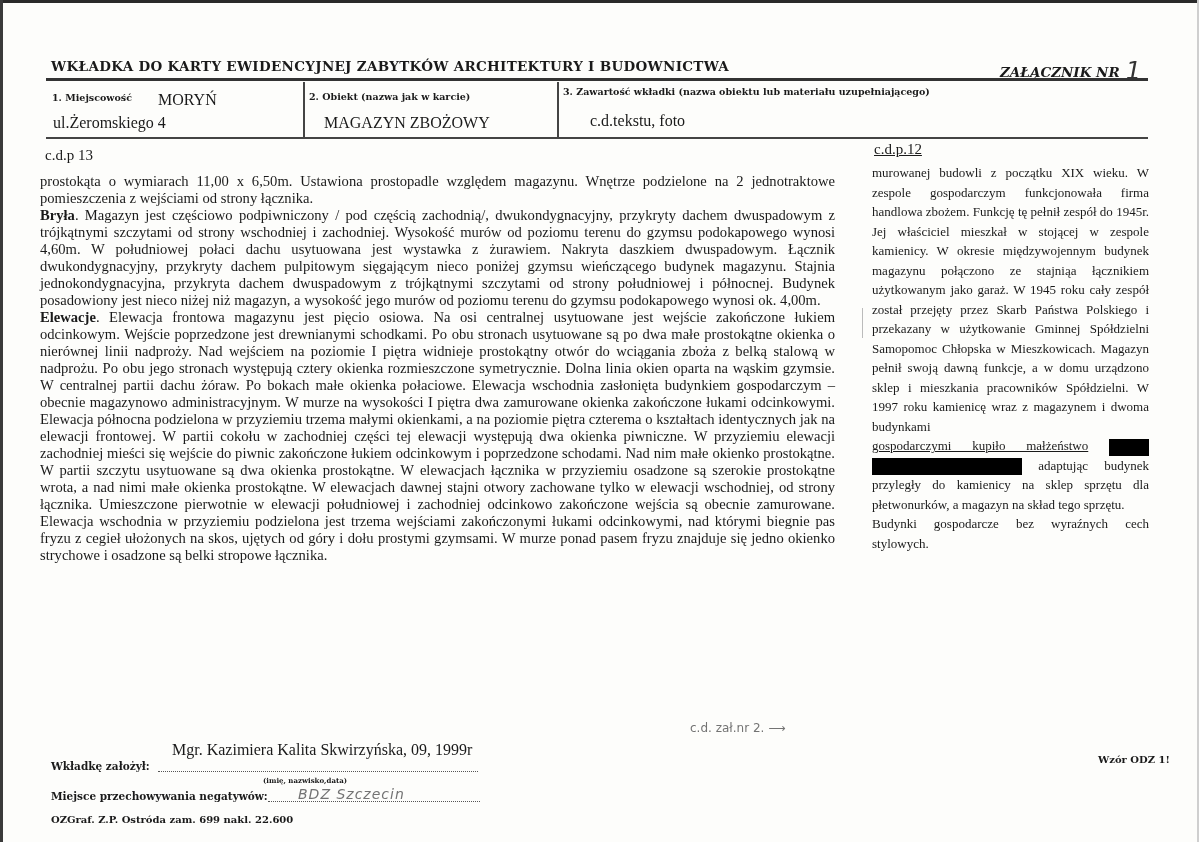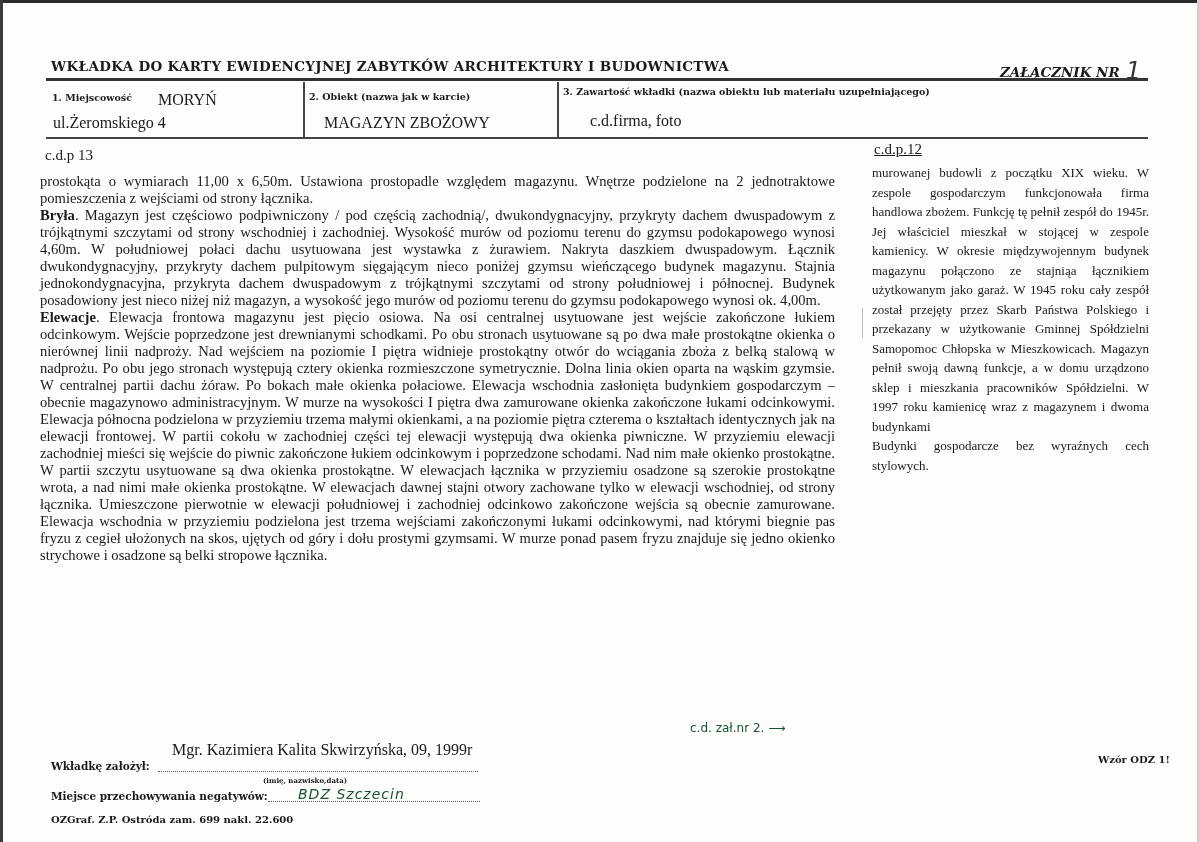--- a/index.html
+++ b/index.html
@@ -43,21 +43,21 @@
 
   .side-text {
     position: absolute; left: 872px; top: 163px; width: 277px;
     font-size: 13px; line-height: 19.5px; text-align: justify;
   }
   .side-text p { margin: 0; }
   .redact { display: inline-block; background: #000; height: 17px; vertical-align: middle; }
   .underline { text-decoration: underline; }
   .side-mark { position: absolute; left: 862px; top: 308px; width: 1px; height: 30px; background: #bbb; }
 
-  .handwritten { position: absolute; font-family: "DejaVu Sans", sans-serif; font-size: 12px; color: #14532d; }
+  .handwritten { position: absolute; font-family: "DejaVu Sans", sans-serif; font-size: 12px; color: #737373; }
 
   .footer-label { position: absolute; font-family: "DejaVu Serif", serif; font-weight: bold; font-size: 10.5px; }
   .dotline { position: absolute; border-bottom: 1px dotted #555; height: 0; }
   .footer-sub { position: absolute; font-family: "DejaVu Serif", serif; font-weight: bold; font-size: 7px; }
 </style>
 </head>
 <body>
 
 <div class="scan-top"></div>
 <div class="scan-left"></div>
@@ -73,41 +73,42 @@
 <div class="vline" style="left:557px; top:82px; height:56px;"></div>
 
 <div class="label-small" style="left:52px; top:92px;">1. Miejscowość</div>
 <div class="field-val" style="left:158px; top:91px;">MORYŃ</div>
 <div class="field-val" style="left:53px; top:114px;">ul.Żeromskiego   4</div>
 
 <div class="label-small" style="left:309px; top:91px;">2. Obiekt (nazwa jak w karcie)</div>
 <div class="field-val" style="left:324px; top:114px;">MAGAZYN ZBOŻOWY</div>
 
 <div class="label-small" style="left:563px; top:86px;">3. Zawartość wkładki (nazwa obiektu lub materiału uzupełniającego)</div>
-<div class="field-val" style="left:590px; top:112px;">c.d.firma, foto</div>
+<div class="field-val" style="left:590px; top:112px;">c.d.tekstu, foto</div>
 
 <div class="rule-thin" style="left:46px; top:137px; width:1102px;"></div>
 
 <div class="cont" style="left:45px; top:147px;">c.d.p 13</div>
 <div class="cont" style="left:874px; top:141px;text-decoration:underline;">c.d.p.12</div>
 
 <div class="main-text">
   <p>prostokąta o wymiarach  11,00 x 6,50m. Ustawiona prostopadle względem magazynu. Wnętrze podzielone na 2 jednotraktowe pomieszczenia z wejściami od strony łącznika.</p>
   <p><b>Bryła</b><span>. Magazyn jest częściowo podpiwniczony / pod częścią zachodnią/, dwukondygnacyjny, przykryty dachem dwuspadowym z trójkątnymi szczytami od strony wschodniej i zachodniej. Wysokość murów od poziomu terenu do gzymsu podokapowego wynosi 4,60m. W południowej połaci dachu usytuowana jest wystawka z żurawiem. Nakryta daszkiem dwuspadowym. Łącznik dwukondygnacyjny, przykryty dachem pulpitowym sięgającym nieco poniżej gzymsu wieńczącego budynek magazynu. Stajnia  jednokondygnacyjna, przykryta dachem dwuspadowym z trójkątnymi szczytami od strony południowej i północnej. Budynek posadowiony jest nieco niżej niż magazyn, a wysokość jego murów od poziomu terenu do gzymsu podokapowego wynosi ok. 4,00m.</span></p>
   <p><b>Elewacje</b><span>. Elewacja frontowa magazynu  jest pięcio osiowa.  Na osi centralnej usytuowane jest wejście  zakończone łukiem odcinkowym. Wejście poprzedzone jest drewnianymi schodkami. Po obu stronach usytuowane są po dwa małe prostokątne okienka o nierównej linii nadproży. Nad wejściem na poziomie I piętra widnieje prostokątny otwór do wciągania zboża z belką stalową w nadprożu. Po obu jego stronach występują cztery okienka rozmieszczone symetrycznie. Dolna linia okien oparta na wąskim gzymsie. W centralnej partii dachu  żóraw. Po bokach małe okienka połaciowe. Elewacja wschodnia zasłonięta budynkiem gospodarczym – obecnie magazynowo administracyjnym. W murze na wysokości I piętra  dwa zamurowane okienka zakończone łukami odcinkowymi. Elewacja północna podzielona w przyziemiu trzema małymi okienkami, a na poziomie piętra czterema o kształtach identycznych jak na elewacji frontowej. W partii cokołu w zachodniej części tej elewacji występują dwa okienka piwniczne. W przyziemiu elewacji zachodniej mieści się wejście do piwnic zakończone łukiem odcinkowym i poprzedzone schodami. Nad nim małe okienko prostokątne. W partii szczytu usytuowane są dwa okienka prostokątne. W elewacjach łącznika w przyziemiu osadzone są szerokie prostokątne wrota, a nad nimi małe okienka prostokątne. W elewacjach dawnej stajni otwory zachowane tylko w elewacji wschodniej, od strony łącznika. Umieszczone pierwotnie w elewacji południowej i zachodniej odcinkowo zakończone wejścia są obecnie zamurowane. Elewacja wschodnia w przyziemiu podzielona jest  trzema wejściami zakończonymi łukami odcinkowymi, nad którymi biegnie pas fryzu z cegieł ułożonych na skos, ujętych od góry i dołu prostymi gzymsami. W murze ponad pasem fryzu znajduje się jedno okienko strychowe i osadzone są belki stropowe łącznika.</span></p>
 </div>
 
 <div class="handwritten" style="left:690px; top:721px;">
   <span>c.d. zał.nr 2.</span>
   <span>⟶</span>
 </div>
 
 <div class="side-mark"></div>
 <div class="side-text">
   <p>murowanej budowli  z początku XIX wieku.  W  zespole  gospodarczym funkcjonowała firma handlowa zbożem. Funkcję tę pełnił zespół do 1945r. Jej właściciel mieszkał w stojącej w zespole kamienicy. W okresie międzywojennym budynek  magazynu  połączono  ze stajniąa łącznikiem użytkowanym jako garaż. W 1945 roku cały zespół został przejęty przez Skarb Państwa Polskiego i przekazany  w  użytkowanie  Gminnej Spółdzielni  Samopomoc  Chłopska  w Mieszkowicach.  Magazyn pełnił swoją dawną funkcje, a w domu urządzono sklep  i  mieszkania  pracowników Spółdzielni. W 1997 roku  kamienicę wraz z magazynem i dwoma budynkami</p>
+  <p><span class="underline">gospodarczymi kupiło małżeństwo</span> <span class="redact" style="width:40px;"></span> <span class="redact" style="width:150px;"></span> <span>adaptując budynek przyległy do kamienicy na sklep sprzętu dla płetwonurków, a magazyn na skład tego sprzętu.</span></p>
   <p>Budynki  gospodarcze  bez  wyraźnych cech stylowych.</p>
 </div>
 
 <div class="footer-label" style="left:51px; top:760px;">Wkładkę założył:</div>
 <div class="dotline" style="left:158px; top:771px; width:320px;"></div>
 <div class="field-val" style="left:172px; top:741px;">Mgr. Kazimiera Kalita Skwirzyńska, 09, 1999r</div>
 <div class="footer-sub" style="left:263px; top:776px;">(imię, nazwisko,data)</div>
 
 <div class="footer-label" style="left:51px; top:790px;">Miejsce przechowywania negatywów:</div>
 <div class="dotline" style="left:268px; top:801px; width:212px;"></div>

